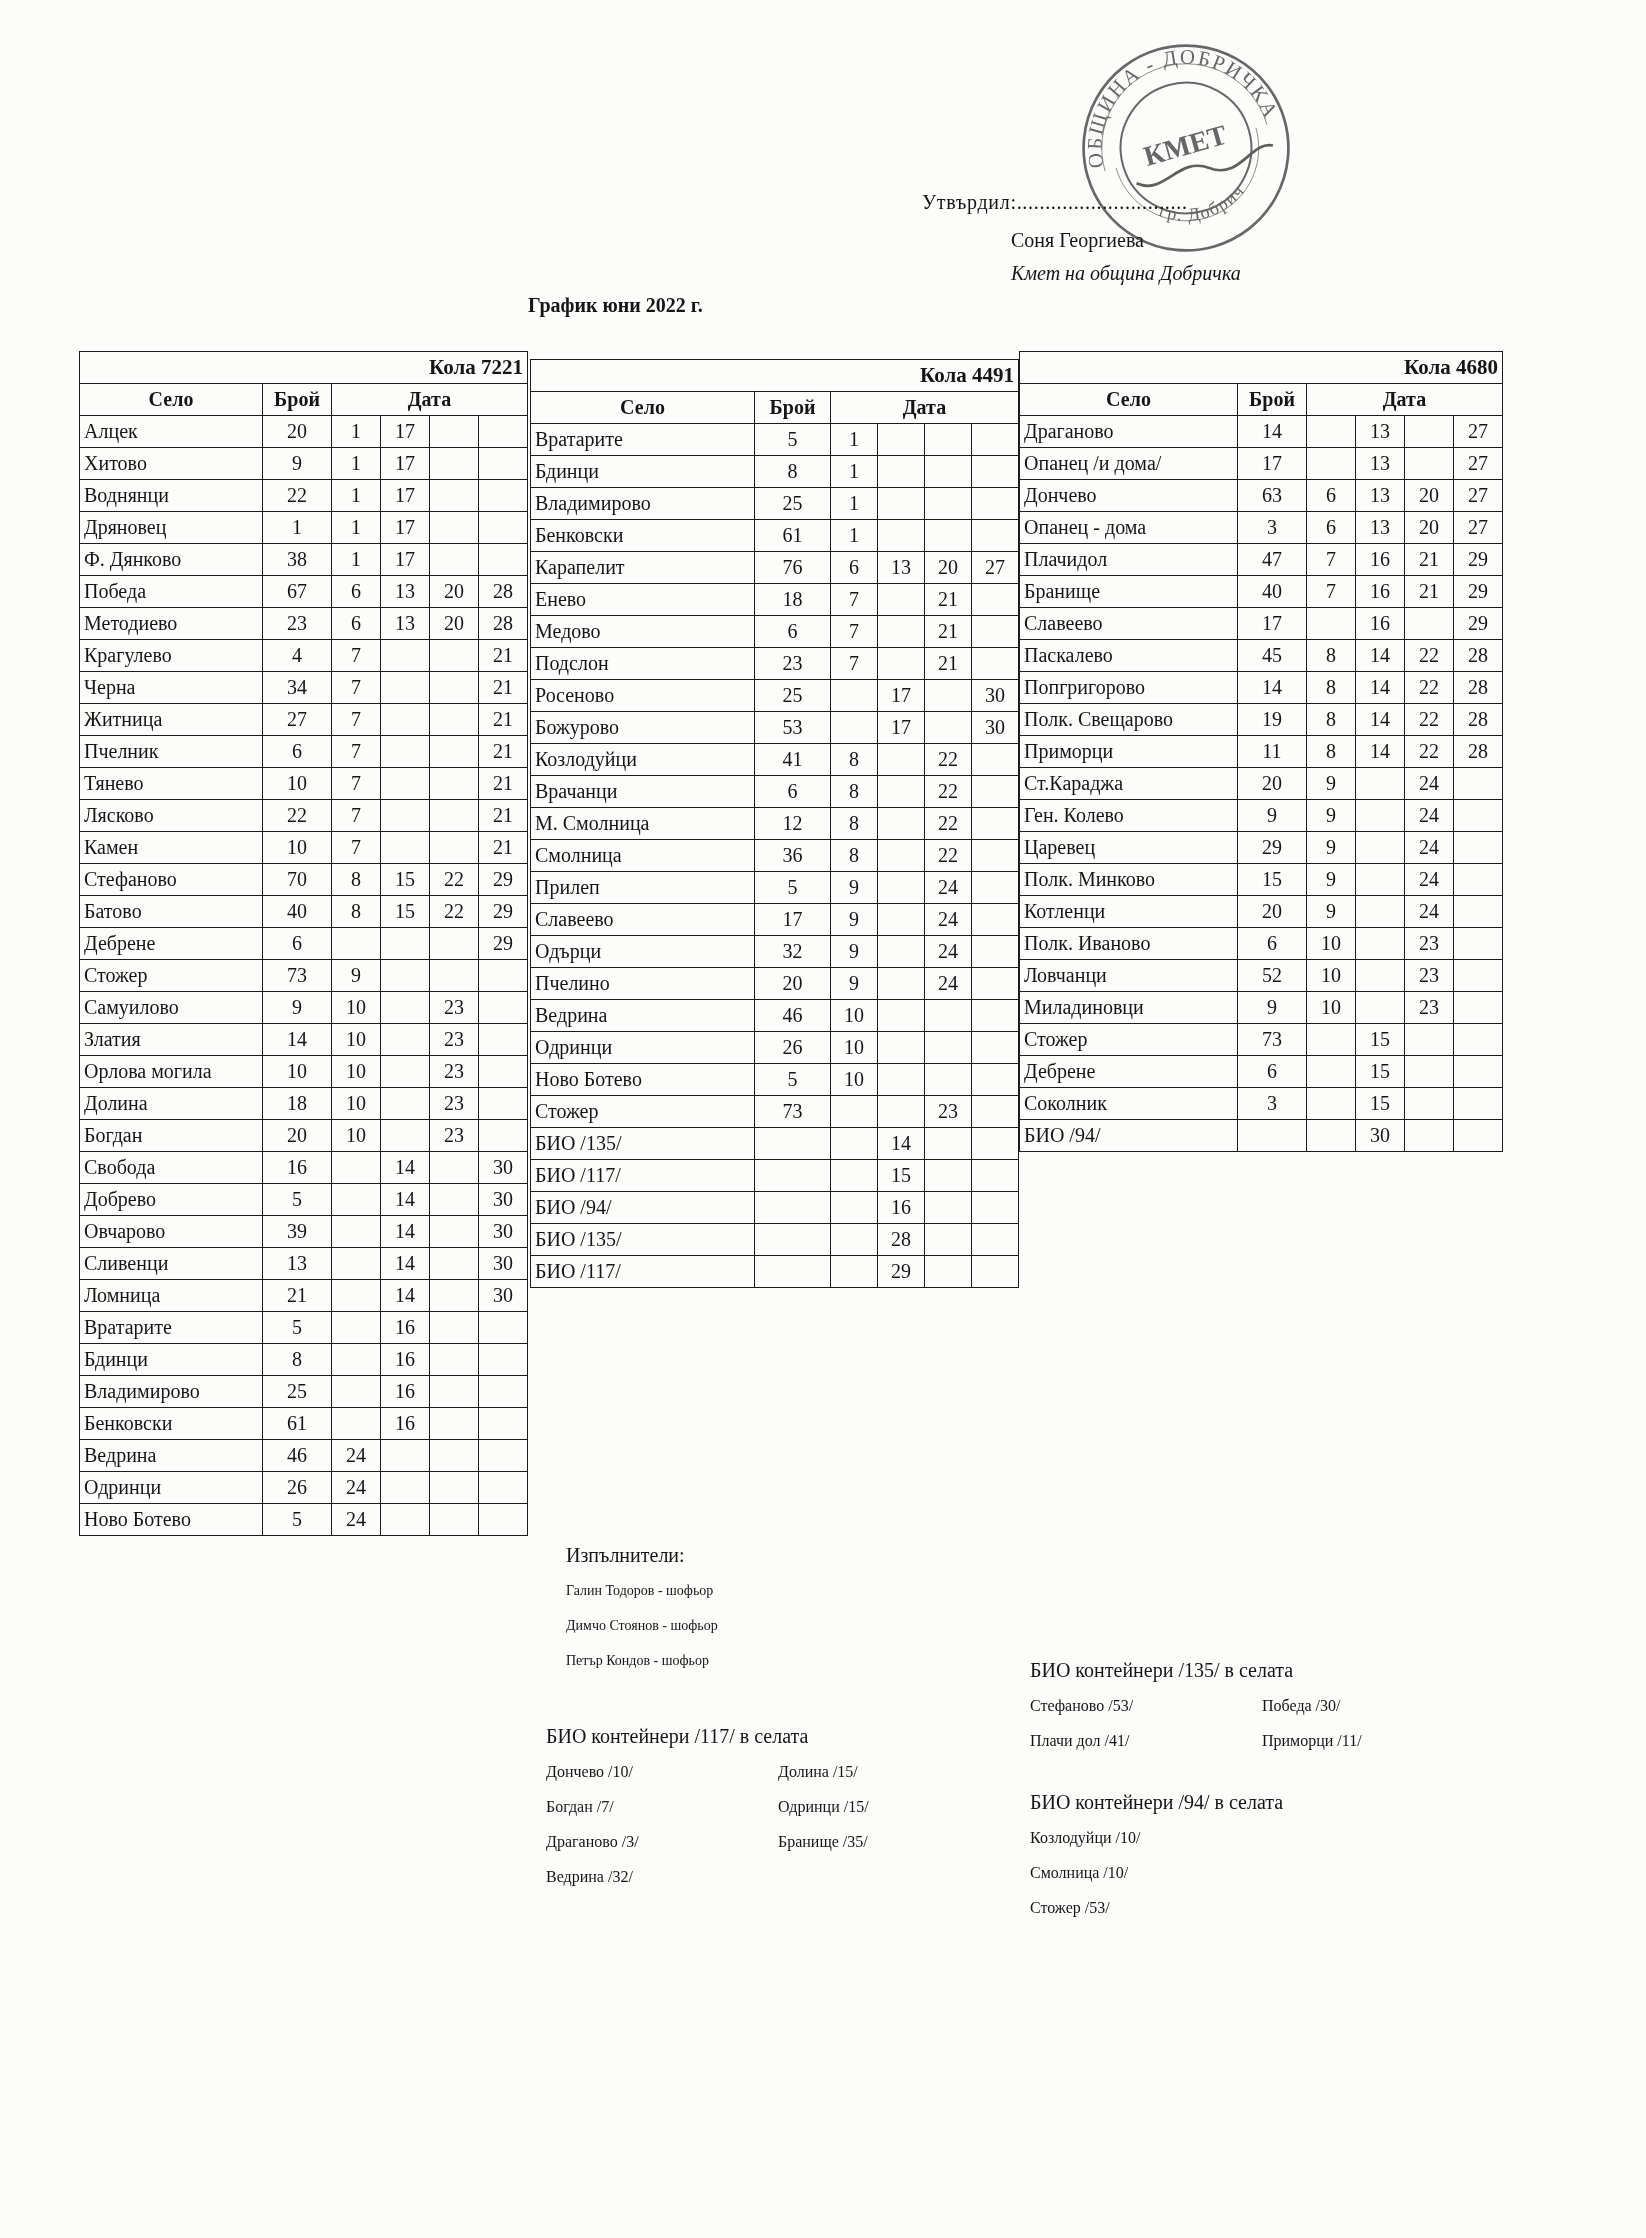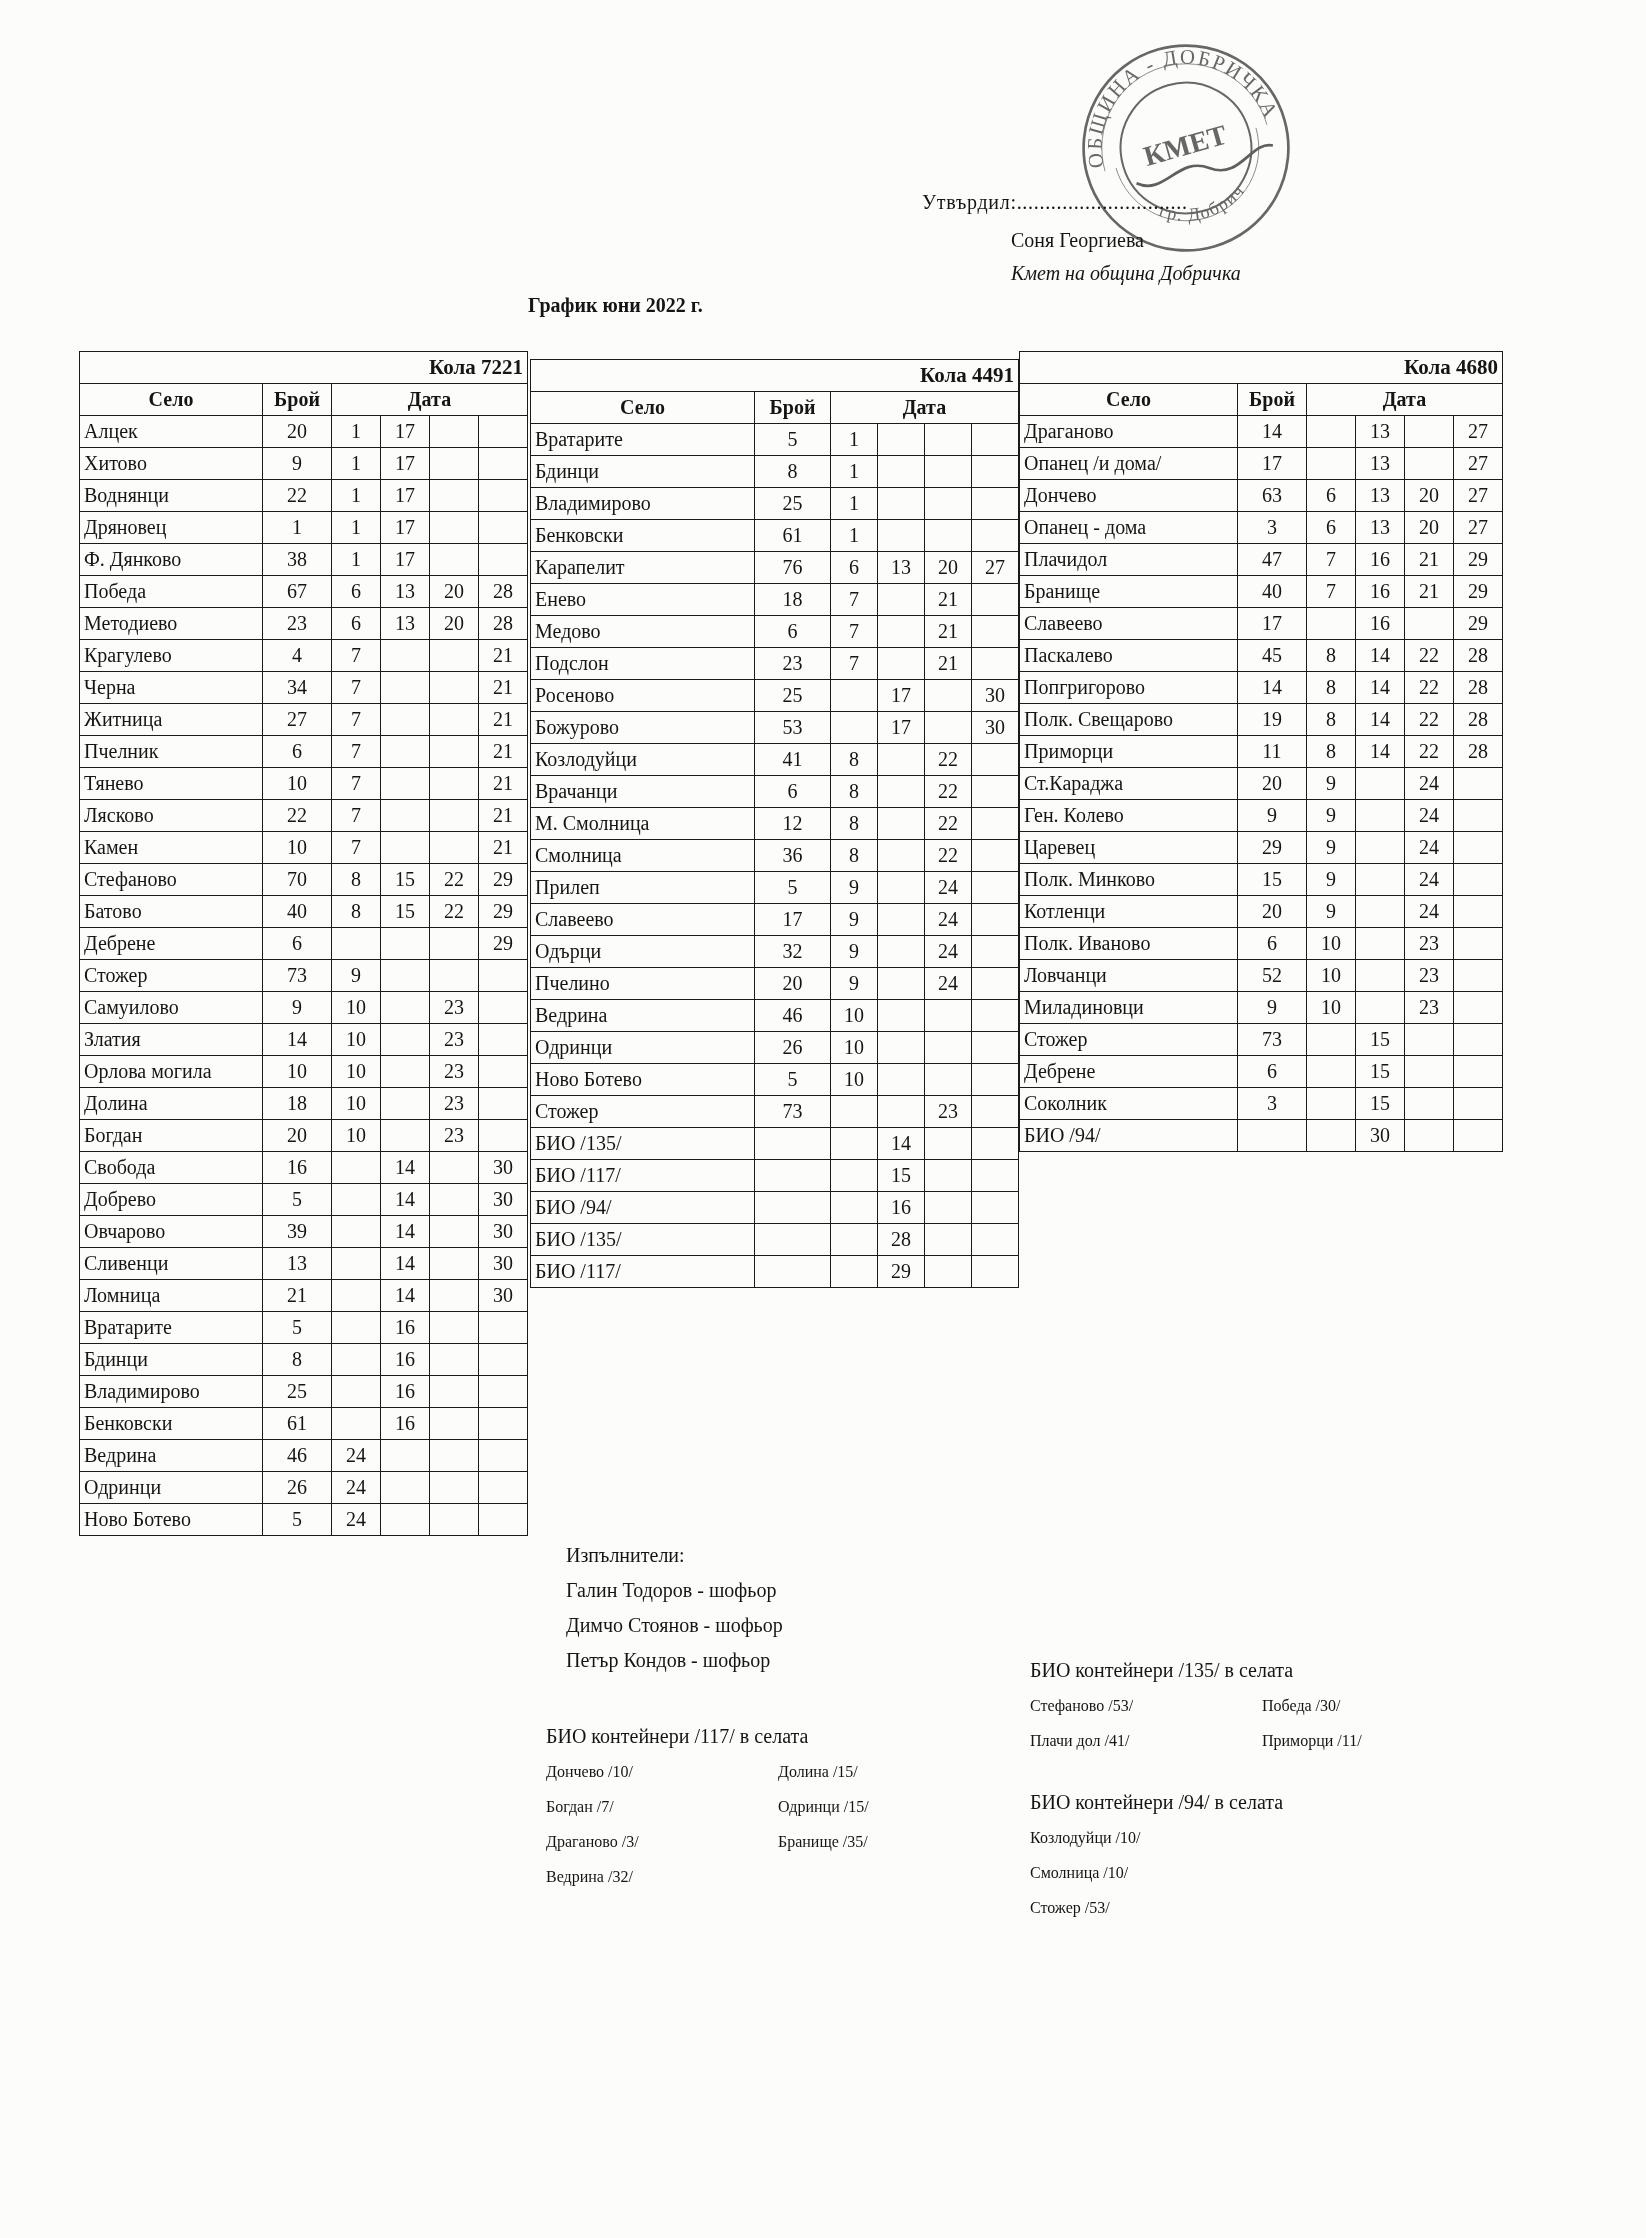--- a/index.html
+++ b/index.html
@@ -33,21 +33,21 @@
     font-weight:normal;
   }
   .t-title { font-weight:bold !important; text-align:right; font-size:21px !important; }
   .t-h     { font-weight:bold !important; text-align:center; }
   td.c-village { text-align:left; }
   td.c-count, td.c-date { text-align:center; padding:0 1.3px; }
 
   
   .exec-block { left:546px; top:1538px;margin-left:20px; }
   .exec-title { font-size:20px; line-height:35px; }
-  .exec-line  { font-size:20px; line-height:35px; }
+  .exec-line  { font-size:14px; line-height:35px; }
 
   .bio-section { font-size:20px; }
   .bio-135 { left:1030px; top:1653px; }
   .bio-117 { left:546px;  top:1719px; }
   .bio-94  { left:1030px; top:1785px; }
   .bio-title { font-size:20px; line-height:35px; }
   .bio-cols { display:flex; }
   .bio-col  { width:232px; }
   .bio-col + .bio-col { width:auto; }
   .bio-line { font-size:16px; line-height:35px; white-space:nowrap; }

